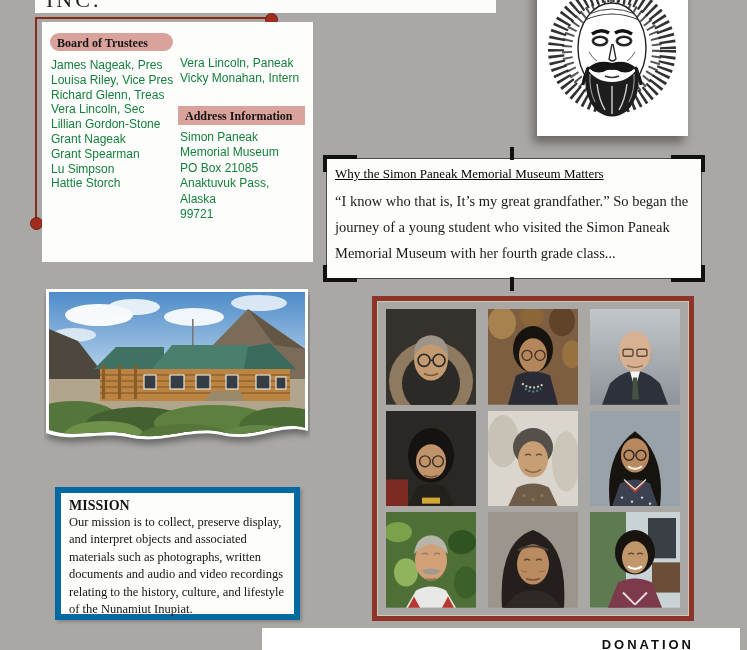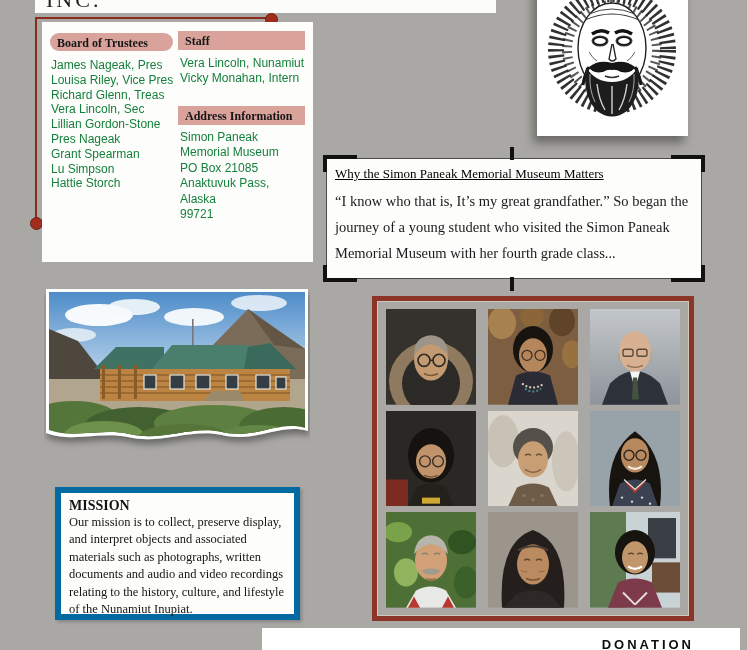--- a/index.html
+++ b/index.html
@@ -88,28 +88,27 @@
   <div class="dot dot-b"></div>
 
   <div class="info-panel">
     <div class="hdr board-hdr">Board of Trustees</div>
     <div class="plist board-list">
         <div>James Nageak, Pres</div>
         <div>Louisa Riley, Vice Pres</div>
         <div>Richard Glenn, Treas</div>
         <div>Vera Lincoln, Sec</div>
         <div>Lillian Gordon-Stone</div>
-        <div>Pres Nageak</div>
+        <div>Grant Nageak</div>
         <div>Grant Spearman</div>
         <div>Lu Simpson</div>
         <div>Hattie Storch</div>
       </div>
-    <div class="hdr staff-hdr">Staff</div>
     <div class="plist staff-list">
-        <div>Vera Lincoln, Nunamiut</div>
+        <div>Vera Lincoln, Paneak</div>
         <div>Vicky Monahan, Intern</div>
       </div>
     <div class="hdr addr-hdr">Address Information</div>
     <div class="plist addr-list">
         <div>Simon Paneak</div>
         <div>Memorial Museum</div>
         <div>PO Box 21085</div>
         <div>Anaktuvuk Pass,</div>
         <div>Alaska</div>
         <div>99721</div>

